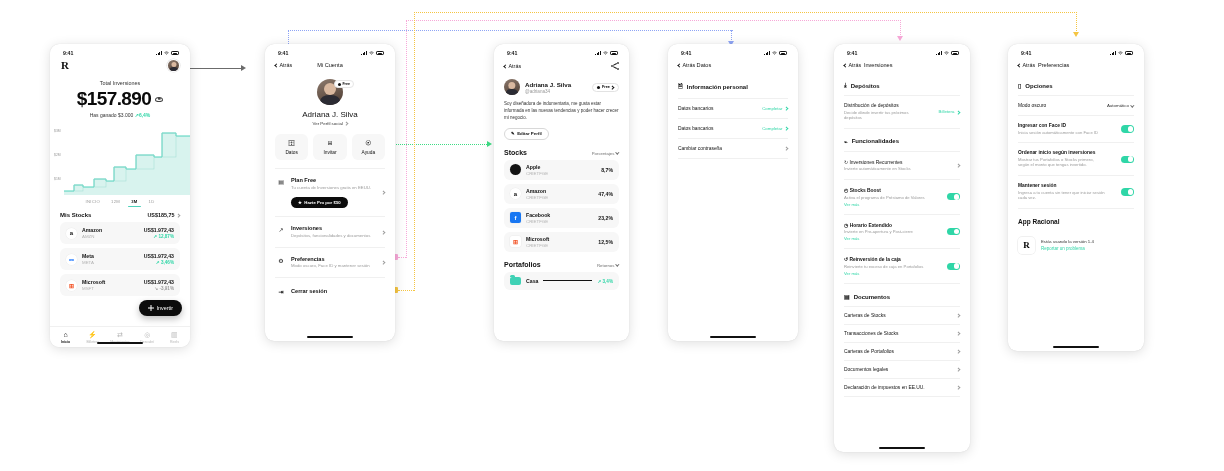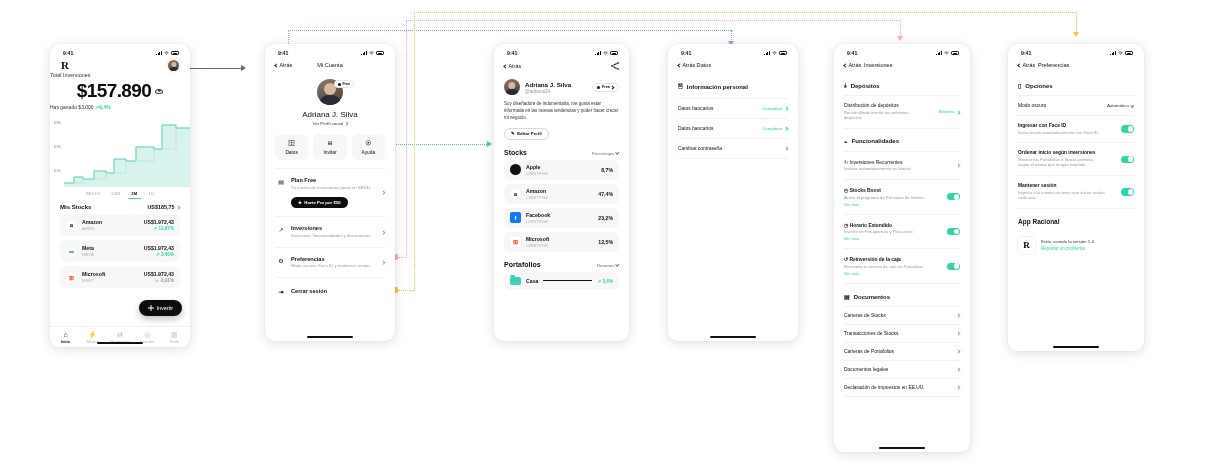--- a/index.html
+++ b/index.html
@@ -47,21 +47,21 @@
   
   .s1-top { display:flex; justify-content:space-between; align-items:center; padding:2px 11px 0; }
   .logoR { font-family:"Liberation Serif", serif; font-weight:bold; font-size:11px; color:#111; line-height:1;}
   .avatar { border-radius:50%; background:linear-gradient(160deg,#8d7a6d,#4b3a30); position:relative; overflow:hidden; }
   .avatar::before{content:"";position:absolute;left:50%;top:16%;width:46%;height:46%;transform:translateX(-50%);
     border-radius:50%;background:#d9b89f;}
   .avatar::after{content:"";position:absolute;left:50%;bottom:-14%;width:76%;height:52%;transform:translateX(-50%);
     border-radius:45% 45% 0 0;background:#2b2b33;}
   .avatar.ring { box-shadow:0 0 0 1px #fff, 0 0 0 1.6px #e3e3e3; }
 
-  .hero { text-align:left; margin-top:1px; }
+  .hero { text-align:center; margin-top:9px; }
   .hero .lbl { font-size:5.4px; color:#333; }
   .hero .amt { font-size:19px; font-weight:bold; letter-spacing:-.6px; color:#0a0a0a; margin-top:2px; display:flex; align-items:center; justify-content:center; gap:4px;}
   .eye { width:8px; height:5px; border:.9px solid #444; border-radius:50% 50% 50% 50%/60% 60% 40% 40%; position:relative; display:inline-block;}
   .eye::after{content:"";position:absolute;left:50%;top:50%;transform:translate(-50%,-50%);width:2.4px;height:2.4px;border-radius:50%;background:#444;}
   .hero .sub { font-size:5px; color:#333; margin-top:2px; }
   .up { color:#2fd6a7; font-weight:bold; }
 
   .chart { position:relative; height:72px; margin-top:5px; }
   .chart .ylab { position:absolute; left:4px; font-size:3.4px; color:#999; }
   .tabs-range { display:flex; justify-content:center; gap:11px; margin-top:4px; font-size:4.2px; color:#9a9a9a; letter-spacing:.3px;}

